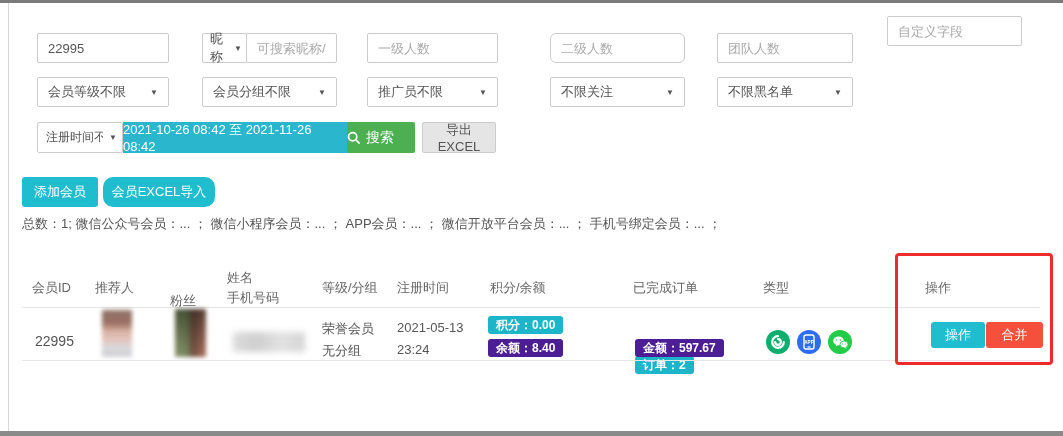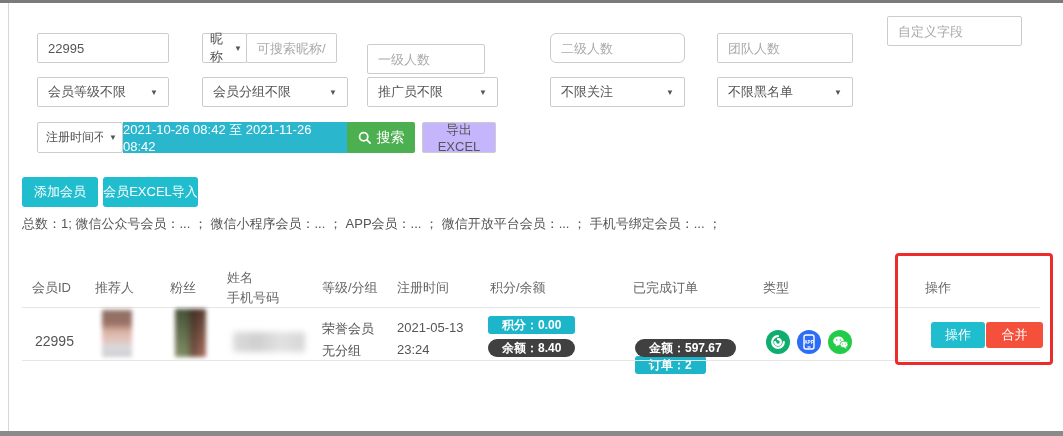--- a/index.html
+++ b/index.html
@@ -14,42 +14,42 @@
          font-family:"Liberation Sans","DejaVu Sans",sans-serif; background:#fff; }
   .inp::placeholder { color:#aaa; }
 
   .sel { position:absolute; height:30px; border:1px solid #ccc; border-radius:2px; background:#fff;
          font-size:13px; color:#555; display:flex; align-items:center; padding:0 10px; cursor:pointer; }
   .sel .arrow { margin-left:auto; font-size:8px; color:#555; padding-left:6px; }
 
   .datebar { position:absolute; left:123px; top:122px; width:245px; height:31px; background:#2ab7ce;
              color:#fff; font-size:13px; display:flex; align-items:center; justify-content:center; gap:6px; cursor:pointer; }
   .searchbtn { position:absolute; left:347px; top:122px; width:68px; height:31px; background:#4caf50; border:none;
-               color:#fff; font-size:14px; display:flex; align-items:center; justify-content:center; gap:5px; cursor:pointer; border-radius:2px; }
-  .exportbtn { position:absolute; left:422px; top:122px; width:74px; height:31px; background:#c4b5fd; border:1px solid #ccc;
+               color:#fff; font-size:14px; display:flex; align-items:center; gap:5px; cursor:pointer; border-radius:2px; }
+  .exportbtn { position:absolute; left:422px; top:122px; width:74px; height:31px; background:#e5e5e5; border:1px solid #ccc;
                color:#555; font-size:13px; display:flex; align-items:center; justify-content:center; cursor:pointer; border-radius:2px; }
 
   .tealbtn { position:absolute; top:177px; height:30px; background:#1fbdce; border:none; border-radius:3px;
              color:#fff; font-size:13px; display:flex; align-items:center; justify-content:center; cursor:pointer; }
 
   .summary { position:absolute; left:22px; top:215px; font-size:13px; color:#555; }
 
   .th { position:absolute; font-size:13px; color:#666; }
   .divider { position:absolute; height:1px; background:#e6e6e6; left:22px; width:1018px; }
 
   .cell { position:absolute; font-size:13px; color:#555; }
   .id-cell { font-size:14px; }
 
   .avatar { position:absolute; filter:blur(2px); border-radius:1px; }
   .blurbar { position:absolute; background:linear-gradient(90deg,#dcdcdc,#cfcfcf,#e2e2e2,#d6d6d6); filter:blur(3px); border-radius:2px; }
 
   .badge { position:absolute; height:18px; border-radius:3px; color:#fff; font-size:12px; font-weight:bold;
-           display:flex; align-items:center; padding:0 14px; }
+           display:flex; align-items:center; padding:0 8px; }
   .badge.teal { background:#1cb5c9; }
-  .badge.red { background:#404040;border-radius:9px; }
+  .badge.red { background:#4c1d95; }
 
   .type-icon { position:absolute; width:24px; height:24px; border-radius:50%; top:330px;
                display:flex; align-items:center; justify-content:center; }
 
   .rowbtn { position:absolute; top:322px; height:26px; border:none; border-radius:3px; color:#fff; font-size:13px;
             display:flex; align-items:center; justify-content:center; cursor:pointer; }
   .rowbtn.teal { background:#1fbdce; }
   .rowbtn.red { background:#f4503c; }
 
   .hl-box { position:absolute; left:895px; top:253px; width:158px; height:112px;
@@ -61,30 +61,30 @@
 <div class="frame-top"></div>
 <div class="frame-bottom"></div>
 <div class="frame-left"></div>
 
 <input class="inp" style="left: 37px; top: 33px; width: 132px;" value="22995">
 <div class="sel" style="left:202px; top:33px; width:45px; padding:0 4px 0 7px;">
   <span>昵称</span>
   <span class="arrow">▼</span>
 </div>
 <input class="inp" style="left: 246px; top: 33px; width: 91px;" placeholder="可搜索昵称/姓名">
-<input class="inp" style="left: 367px; top: 44px; width: 118px;" placeholder="一级人数">
+<input class="inp" style="left: 367px; top: 33px; width: 131px;" placeholder="一级人数">
 <input class="inp" style="left: 550px; top: 33px; width: 135px; border-radius: 6px;" placeholder="二级人数">
 <input class="inp" style="left: 717px; top: 33px; width: 136px;" placeholder="团队人数">
 <input class="inp" style="left: 887px; top: 16px; width: 135px;" placeholder="自定义字段">
 
 <div class="sel" style="left:37px; top:77px; width:132px;gap:16px;">
   <span>会员等级不限</span>
   <span class="arrow">▼</span>
 </div>
-<div class="sel" style="left:202px; top:77px; width:146px;">
+<div class="sel" style="left:202px; top:77px; width:135px;">
   <span>会员分组不限</span>
   <span class="arrow">▼</span>
 </div>
 <div class="sel" style="left:367px; top:77px; width:131px;">
   <span>推广员不限</span>
   <span class="arrow">▼</span>
 </div>
 <div class="sel" style="left:550px; top:77px; width:135px;">
   <span>不限关注</span>
   <span class="arrow">▼</span>
@@ -119,29 +119,29 @@
   </svg>
   <span>搜索</span>
 </button>
 <button class="exportbtn">
   <span>导出 EXCEL</span>
 </button>
 
 <button class="tealbtn" style="left:22px; width:76px;">
   <span>添加会员</span>
 </button>
-<button class="tealbtn" style="left:103px; width:95px;">
+<button class="tealbtn" style="left:103px; width:112px;border-radius:10px;">
   <span>会员EXCEL导入</span>
 </button>
 
 <div class="summary">总数：1; 微信公众号会员：... ； 微信小程序会员：... ； APP会员：... ； 微信开放平台会员：... ； 手机号绑定会员：... ；</div>
 
 <div class="th" style="left:32px; top:279px;">会员ID</div>
 <div class="th" style="left:95px; top:279px;">推荐人</div>
-<div class="th" style="left:170px; top:279px;">粉丝</div>
+<div class="th" style="left:170px; top:292px;">粉丝</div>
 <div class="th" style="left:227px; top:269px;">姓名</div>
 <div class="th" style="left:227px; top:289px;">手机号码</div>
 <div class="th" style="left:322px; top:279px;">等级/分组</div>
 <div class="th" style="left:397px; top:279px;">注册时间</div>
 <div class="th" style="left:490px; top:279px;">积分/余额</div>
 <div class="th" style="left:633px; top:279px;">已完成订单</div>
 <div class="th" style="left:763px; top:279px;">类型</div>
 <div class="th" style="left:925px; top:279px;">操作</div>
 <div class="divider" style="top:307px;"></div>
 

